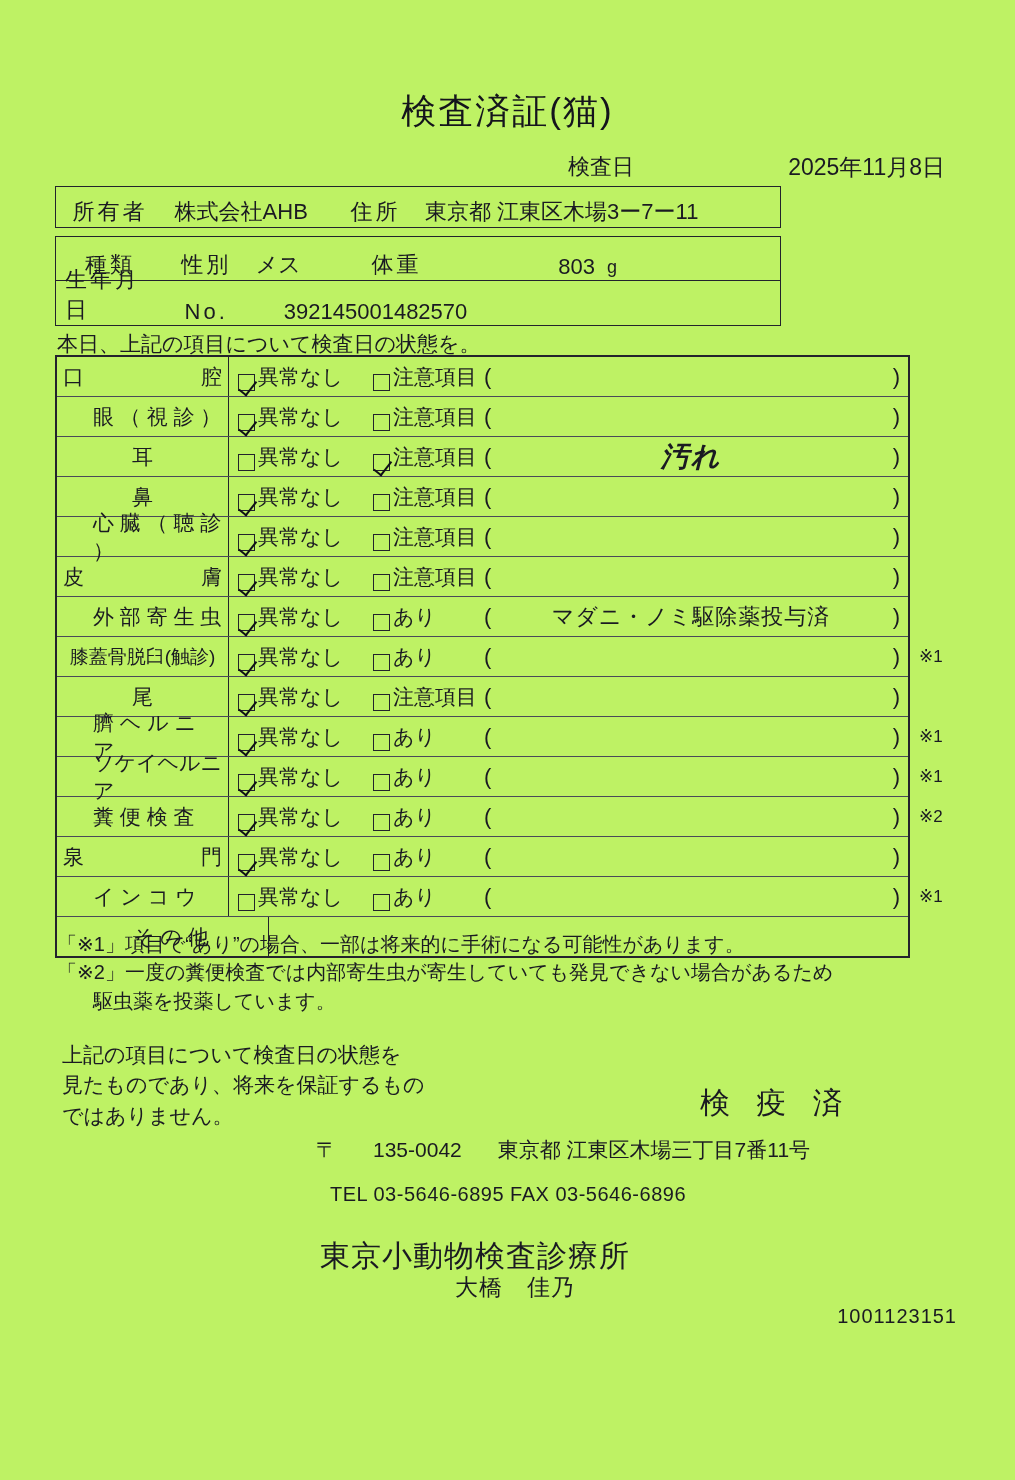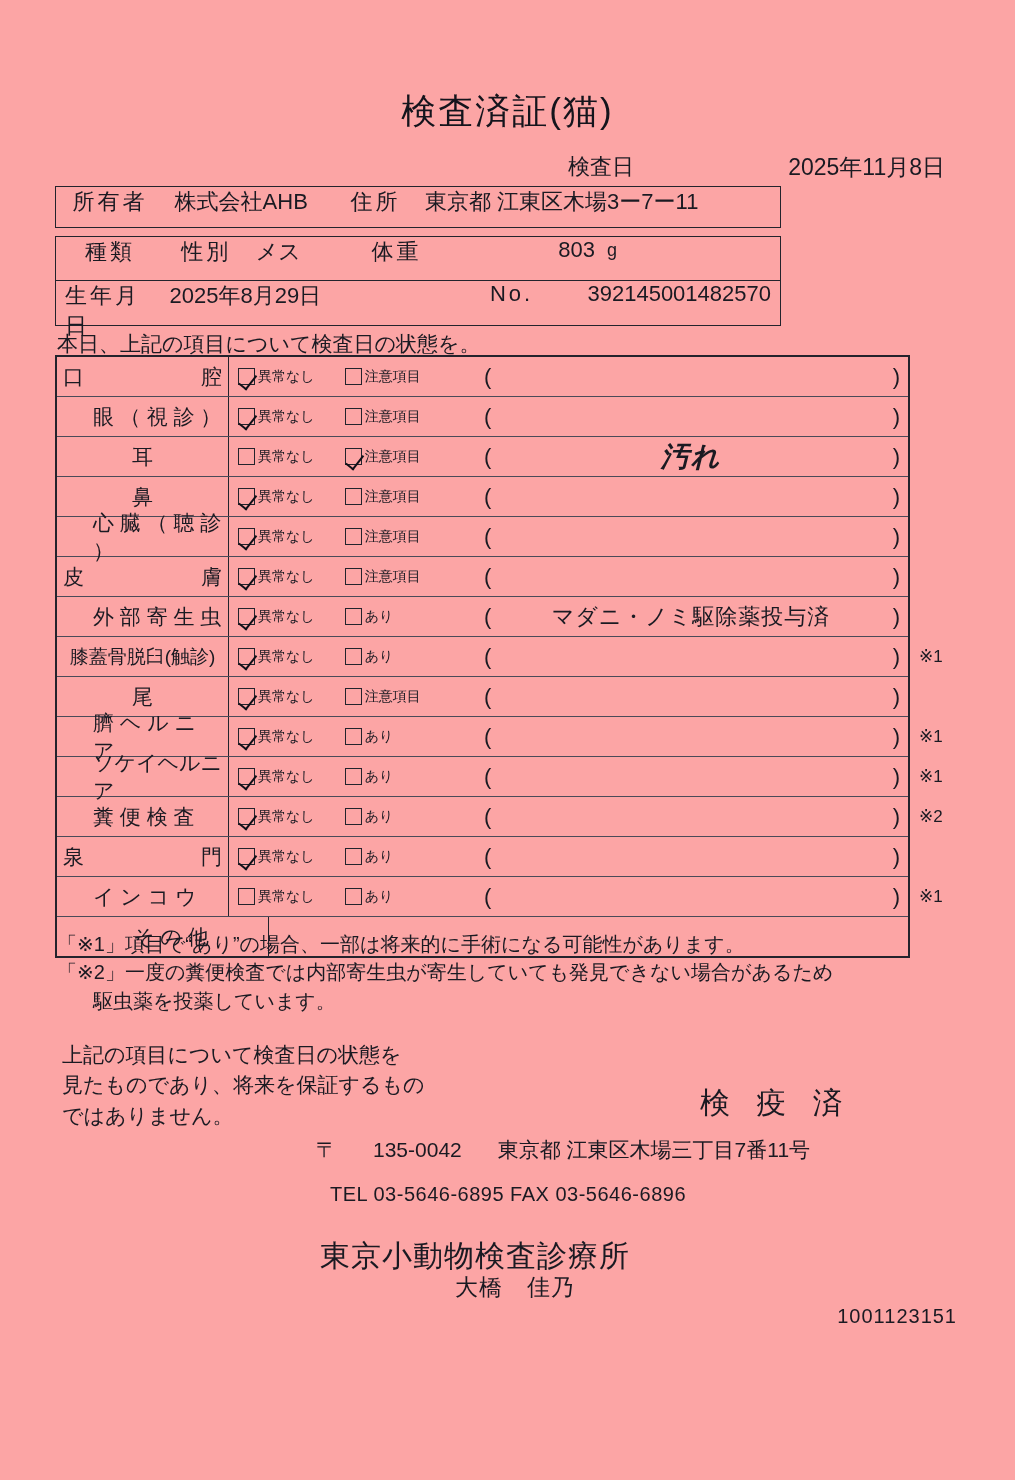--- a/index.html
+++ b/index.html
@@ -13,21 +13,21 @@
     font-family: "Liberation Sans", "DejaVu Sans", sans-serif;
     color: #1a1a22;
     position: relative;
     overflow: hidden;
   }
   .page {
     position: absolute;
     left: 0; top: 0;
     width: 1015px;
     height: 1480px;
-    background: #fca5a5;
+    background: #bef264;
   }
 
   
   .title {
     position: absolute;
     left: 0; top: 88px;
     width: 1015px;
     text-align: center;
     font-size: 35px;
     letter-spacing: 2px;
@@ -53,21 +53,21 @@
   }
 
   
   .hdr {
     position: absolute;
     left: 55px;
     width: 726px;
     border: 1.6px solid #23232c;
     box-sizing: border-box;
     display: flex;
-    align-items: flex-start;
+    align-items: flex-end;
   }
   .hdr .cell {
     display: flex;
     align-items: center;
     box-sizing: border-box;
     font-size: 22px;
     padding: 0 9px;
   }
   .hdr .cell.lbl {
     justify-content: center;
@@ -140,22 +140,22 @@
   .crow .opts {
     flex: 1;
     display: flex;
     align-items: center;
     position: relative;
     padding-left: 9px;
     box-sizing: border-box;
   }
   .opt {
     display: flex;
-    align-items: center;
-    font-size: 14px;
+    align-items: flex-end;
+    font-size: 21px;
     position: relative;
   }
   .opt.second { margin-left: 30px; }
   .box {
     width: 17px; height: 17px;
     border: 1.8px solid #23232c;
     box-sizing: border-box;
     margin-right: 3px;
     position: relative;
     flex: 0 0 auto;
@@ -298,21 +298,20 @@
     <div class="div"></div>
     <div class="cell c-wt-val">
       <span class="num">803</span>
       <span class="unit">g</span>
     </div>
   </div>
 
   <div class="hdr" id="hdr-birth">
     <div class="cell lbl c-birth-lbl">生年月日</div>
     <div class="div"></div>
-    <div class="cell c-birth-val">2025年8月29日</div>
     <div class="div"></div>
     <div class="cell lbl c-no-lbl">No.</div>
     <div class="div"></div>
     <div class="cell c-no-val">392145001482570</div>
   </div>
 
   <div class="intro">本日、上記の項目について検査日の状態を。</div>
 
   <div class="checklist" id="checklist">
       <div class="crow">

